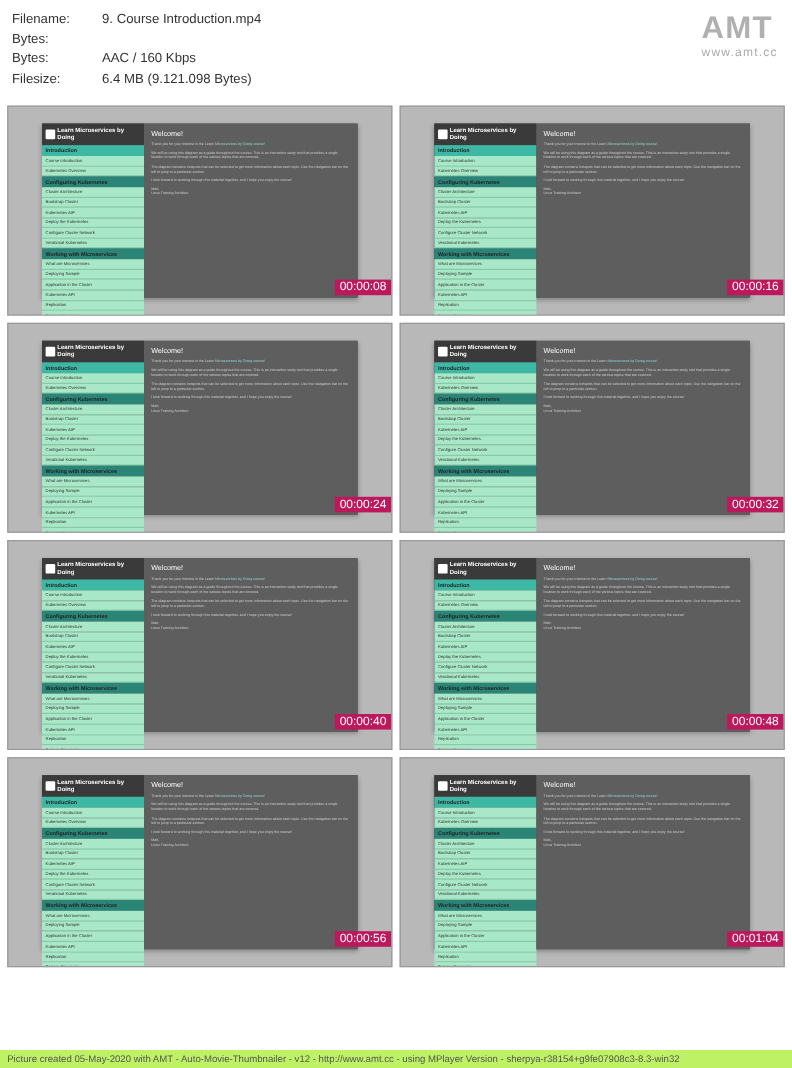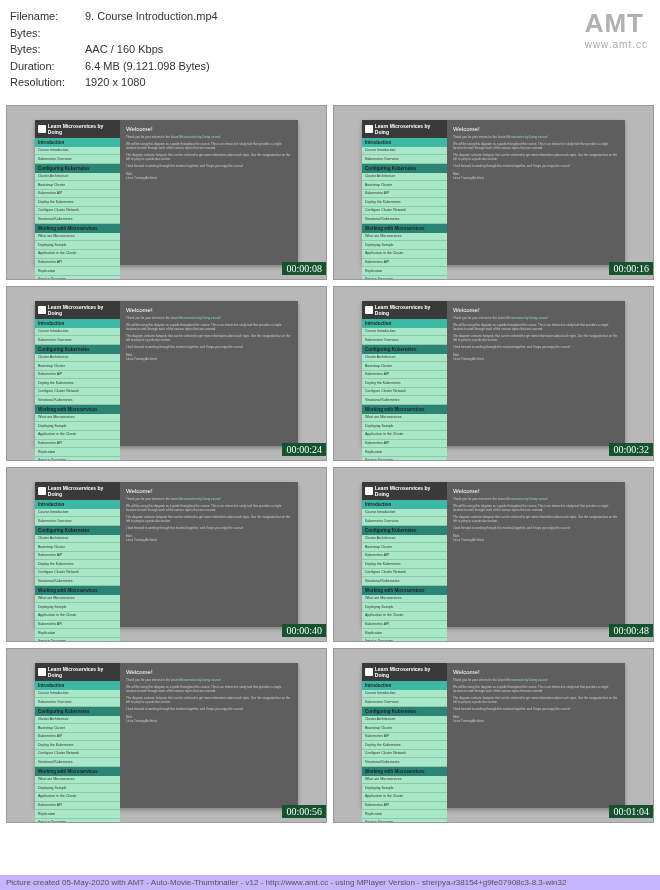--- a/index.html
+++ b/index.html
@@ -17,45 +17,41 @@
 .sidebar{width:85px;background:#5a5a5a;display:flex;flex-direction:column}
 .logo-box{background:#3a3a3a;color:#fff;padding:3px;display:flex;align-items:center;gap:2px;font-size:5px;font-weight:bold}
 .logo-icon{width:8px;height:8px;background:#fff;border-radius:1px;display:inline-block}
 .section-hdr{background:#3db8a5;color:#222;padding:2px 3px;font-size:4.5px;font-weight:bold}
 .section-hdr.dark{background:#2a8577}
 .item{background:#a8e8c8;border-bottom:1px solid #8ac8a8;padding:1.5px 3px;font-size:3.5px;color:#333;line-height:1.3}
 .content{flex:1;background:#5e5e5e;padding:6px;color:#e8e8e8}
 .welcome{font-size:6px;color:#fff;margin-bottom:3px}
 .para{font-size:3px;line-height:1.4;margin-bottom:3px;color:#ccc}
 .para .link{color:#8fd9cb}
-.ts{position:absolute;bottom:4px;right:0;background:#14532d;color:#fff;font-size:10px;padding:1px 4px;font-family:Liberation Serif, serif}
-.footer{position:absolute;bottom:0;left:0;right:0;font-size:8px;color:#555;padding:3px 6px;background:#c4b5fd;white-space:nowrap;overflow:hidden}
+.ts{position:absolute;bottom:16px;right:0;background:#be185d;color:#fff;font-size:10px;padding:1px 4px;font-family:Liberation Sans, sans-serif}
+.footer{position:absolute;bottom:0;left:0;right:0;font-size:8px;color:#555;padding:3px 6px;background:#bef264;white-space:nowrap;overflow:hidden}
 </style>
 </head>
 <body>
 
 <div class="header">
   <div class="header-row">
       <div class="header-label">Filename:</div>
       <div class="header-val">9. Course Introduction.mp4</div>
     </div>
   <div class="header-row">
       <div class="header-label">Bytes:</div>
     </div>
   <div class="header-row">
       <div class="header-label">Bytes:</div>
       <div class="header-val">AAC / 160 Kbps</div>
     </div>
   <div class="header-row">
-      <div class="header-label">Duration:</div>
+      <div class="header-label">Filesize:</div>
       <div class="header-val">6.4 MB (9.121.098 Bytes)</div>
-    </div>
-  <div class="header-row">
-      <div class="header-label">Resolution:</div>
-      <div class="header-val">1920 x 1080</div>
     </div>
 </div>
 
 <div class="logo">
   <div class="logo-main">AMT</div>
   <div class="logo-sub">www.amt.cc</div>
 </div>
 
 <div class="thumbs">
     <div class="thumb">

